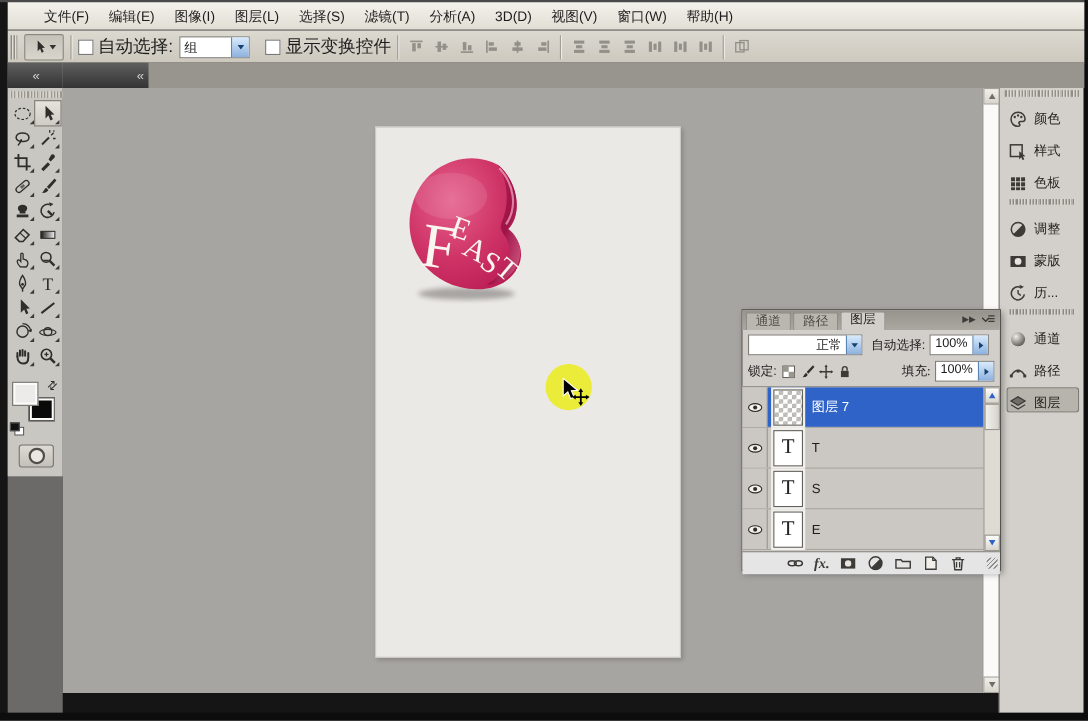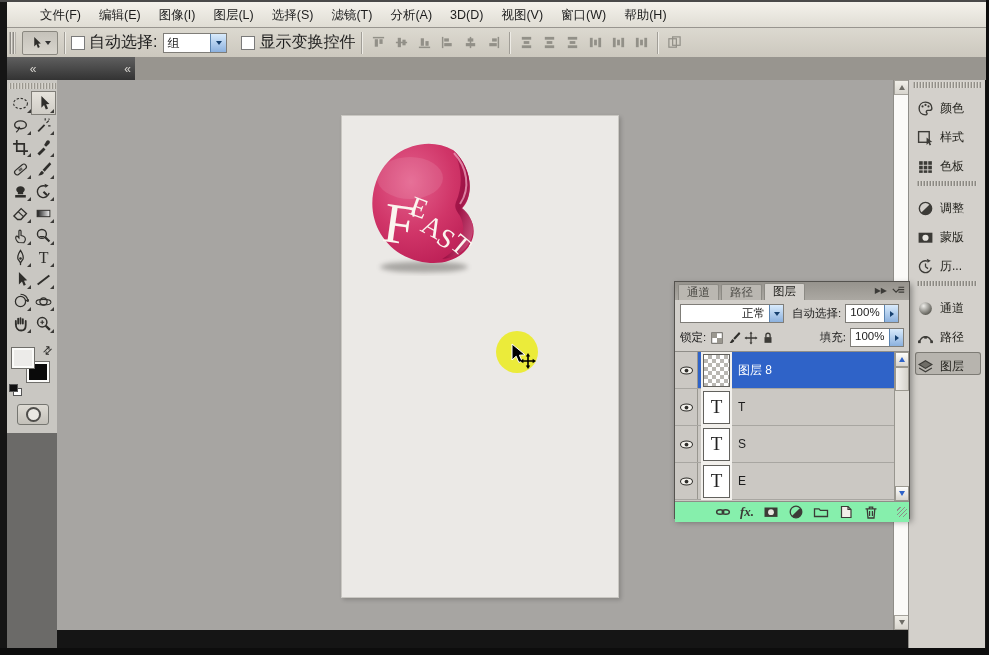--- a/index.html
+++ b/index.html
@@ -113,21 +113,21 @@
   .lthumb.trans{background-color:#fff;background-image:linear-gradient(45deg,#b9b7b2 25%,transparent 25%,transparent 75%,#b9b7b2 75%),
                 linear-gradient(45deg,#b9b7b2 25%,transparent 25%,transparent 75%,#b9b7b2 75%);
                 background-size:8px 8px;background-position:0 0,4px 4px;}
   .lname{font-size:12px;}
   .llscroll{position:absolute;right:0;top:0;width:15px;height:100%;background:#dedbd5;border-left:1px solid #98968f;box-sizing:border-box;}
   .llbtn{position:absolute;left:0;width:14px;height:15px;background:linear-gradient(#fdfdfc,#d8d5ce);
          border:1px solid #9b988f;box-sizing:border-box;display:flex;align-items:center;justify-content:center;}
   .llbtn .tri-u{border-bottom-color:#2f63c8;}
   .llbtn .tri-d{border-top-color:#2f63c8;}
   .llthumb{position:absolute;left:0;top:15px;width:14px;height:24px;background:linear-gradient(90deg,#f4f2ee,#d5d2cb);border:1px solid #9b988f;box-sizing:border-box;}
-  .pbottom{height:20px;display:flex;align-items:center;gap:9px;padding-left:40px;background:#86efac;}
+  .pbottom{height:20px;display:flex;align-items:center;gap:9px;padding-left:40px;background:#e5e5e5;}
   .fxtext{font-family:"Liberation Serif",serif;font-style:italic;font-weight:bold;font-size:13px;color:#3b3a36;}
   .pgrip{margin-left:auto;margin-right:2px;width:10px;height:10px;
          background:repeating-linear-gradient(135deg,transparent 0 2px,#8f8d88 2px 3px);}
 
   
   .statusbar{top:630px;left:57px;width:836px;height:18px;background:#d8d5cf;display:flex;align-items:center;font-size:11px;}
   .zoomfield{width:56px;height:14px;margin-left:3px;background:#fff;border:1px solid #8a887f;padding:0 3px;line-height:14px;}
   .timebtn{width:17px;height:15px;margin-left:3px;background:linear-gradient(#eceae4,#d4d1ca);border:1px solid #a09d95;
            display:flex;align-items:center;justify-content:center;}
   .timebtn .c{width:8px;height:8px;border:1px solid #8a887f;border-radius:50%;background:conic-gradient(#9a978f 0 25%,#e8e6e0 25% 100%);}
@@ -800,21 +800,21 @@
     </div>
     <div class="layerlist">
       <div class="lrow sel" style="width:221px;">
         <span class="eyecell">
             <svg width="15" height="15">
               <use href="#i-eye"></use>
             </svg>
           </span>
         <span class="lbody">
           <span class="lthumb trans"></span>
-          <span class="lname">图层 8</span>
+          <span class="lname">图层 7</span>
         </span>
       </div>
       <div class="lrow" style="width:221px;">
         <span class="eyecell">
             <svg width="15" height="15">
               <use href="#i-eye"></use>
             </svg>
           </span>
         <span class="lbody">
           <span class="lthumb">T</span>

